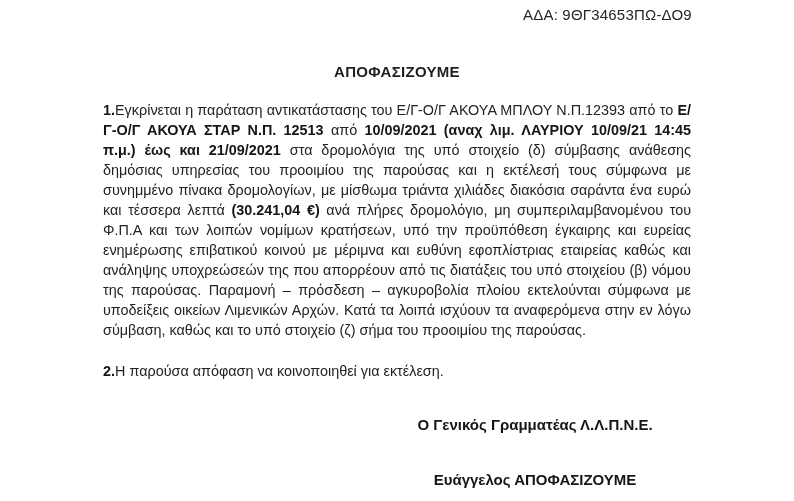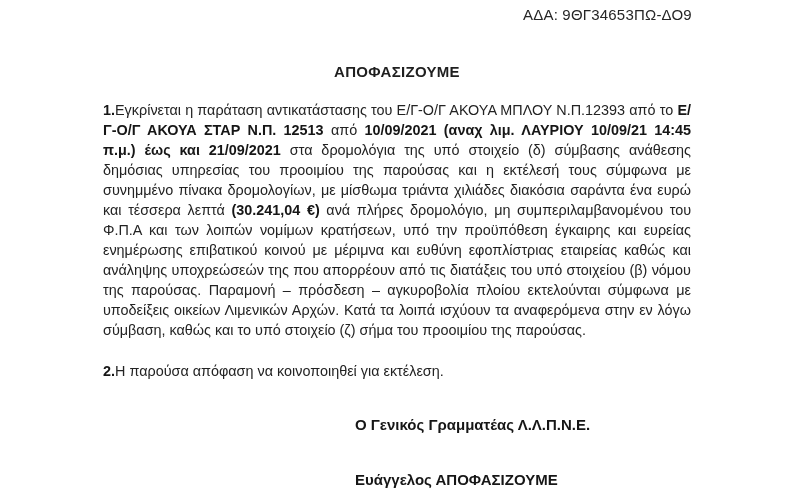--- a/index.html
+++ b/index.html
@@ -45,20 +45,21 @@
     text-align: justify;
     color: #232323;
   }
   .para-1 { top: 100px; }
   .para-2 { top: 361px; text-align: left; }
   .para .b { font-weight: bold; color: #161616; }
   .sig {
     position: absolute;
     left: 355px;
     width: 360px;
+    text-align: center;
     font-size: 15px;
     font-weight: bold;
     color: #161616;
     white-space: nowrap;
   }
   .sig-title { top: 416px; }
   .sig-name  { top: 471px; }
 </style>
 </head>
 <body>

